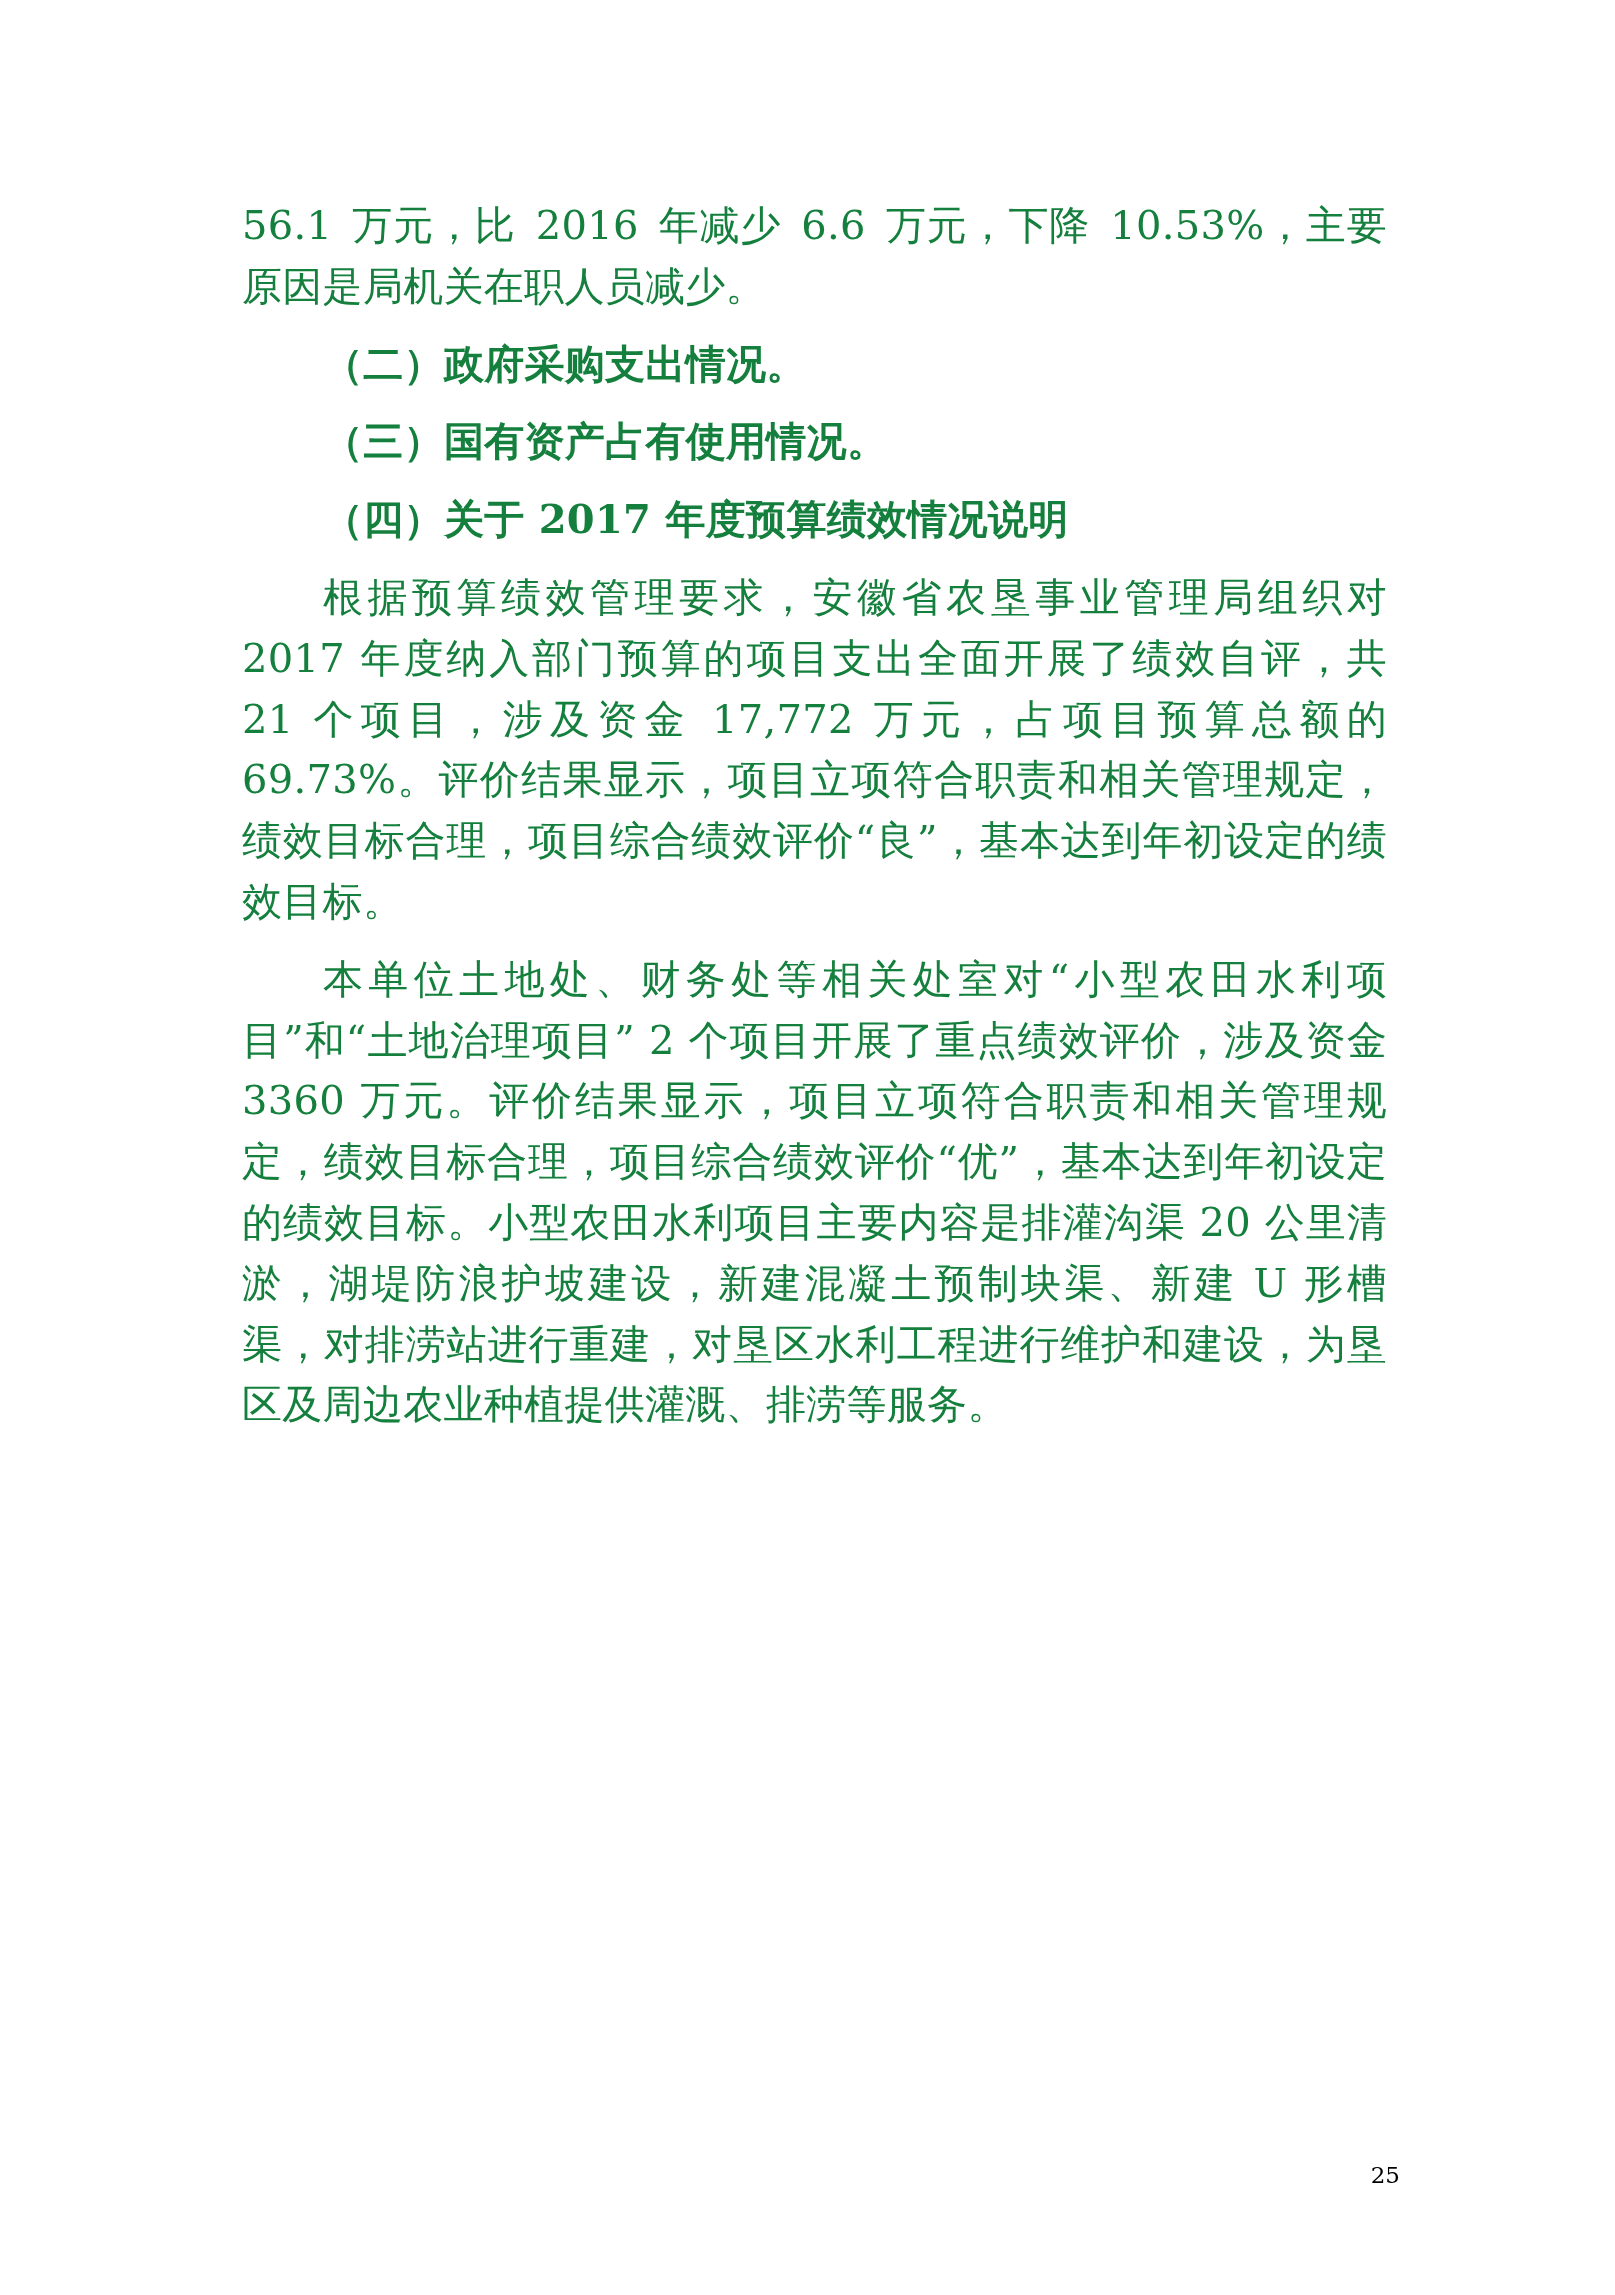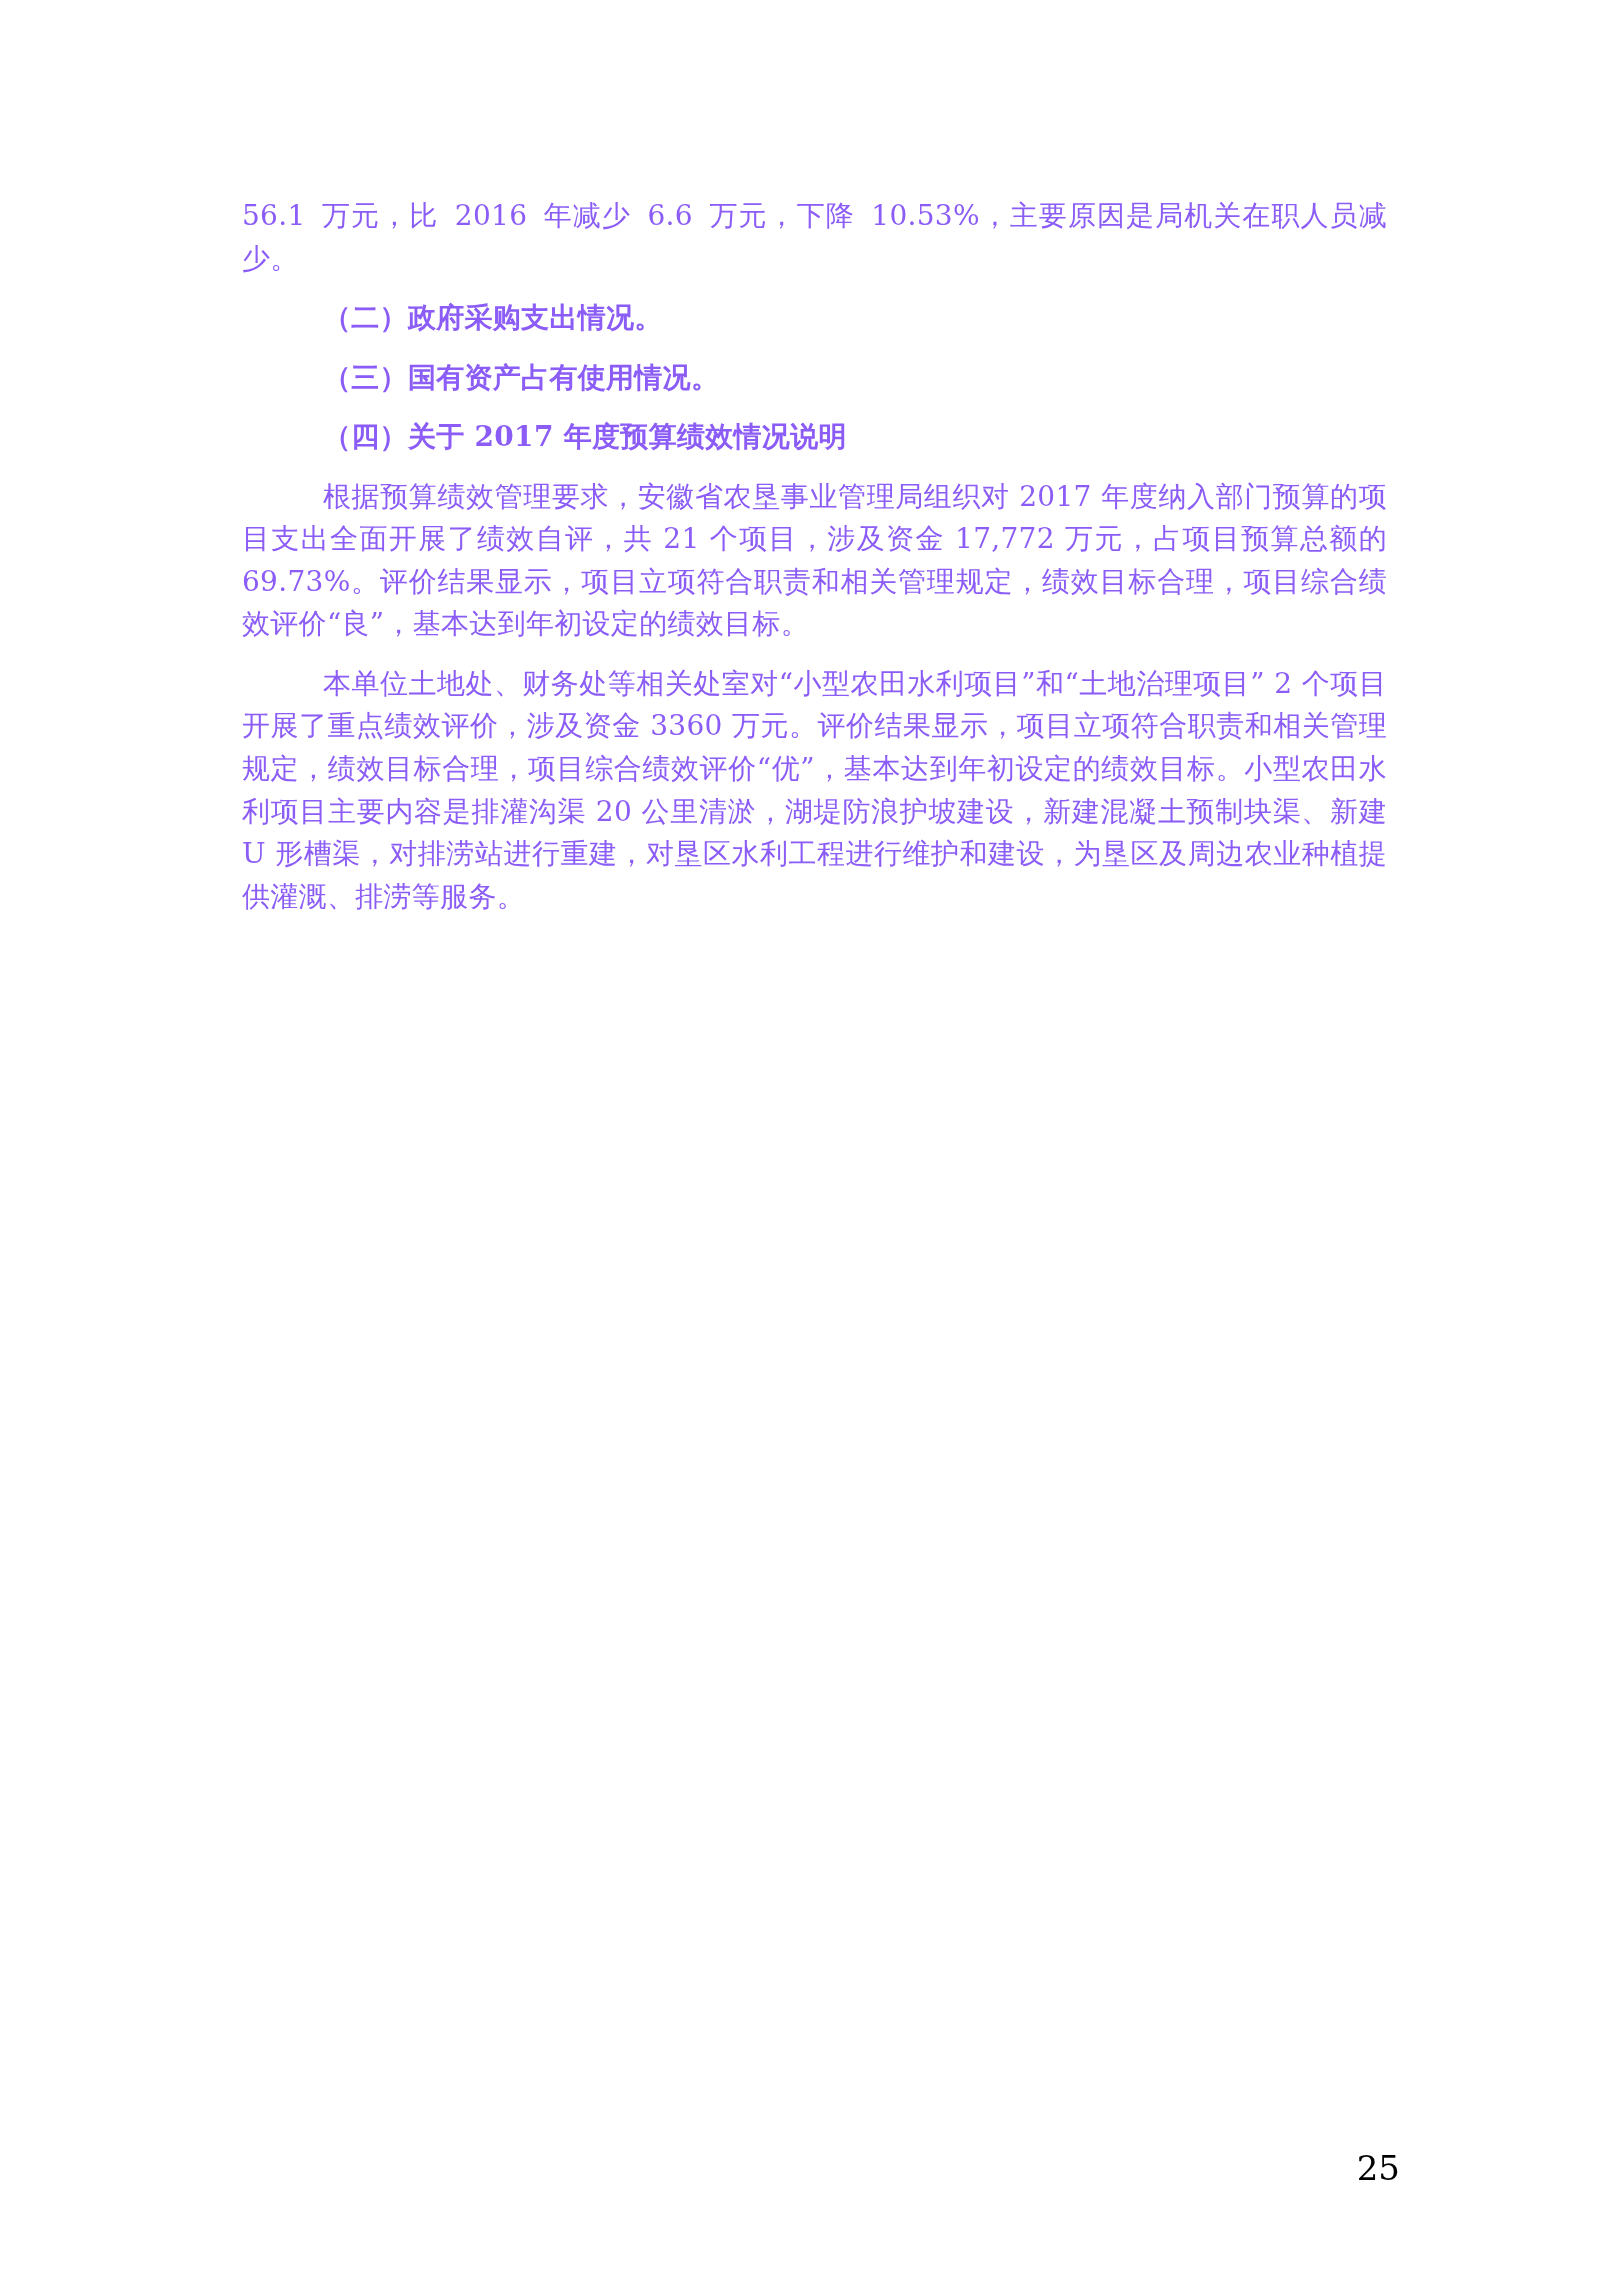--- a/index.html
+++ b/index.html
@@ -16,23 +16,23 @@
     overflow: hidden;
   }
   .content {
     position: absolute;
     left: 242px;
     top: 195px;
     width: 1145px;
   }
   .para {
     font-family: "DejaVu Serif", "Liberation Serif", serif;
-    font-size: 28px;
+    font-size: 40px;
     line-height: 1.52;
-    color: #8b5cf6;
+    color: #15803d;
     margin: 0 0 5.2px 0;
     text-align: justify;
     text-justify: inter-ideograph;
     letter-spacing: 0.3px;
   }
   .para.indent {
     text-indent: 81px;
   }
   .para.heading {
     font-weight: bold;
@@ -42,21 +42,21 @@
     margin-top: 17px;
   }
   .para.loose {
     word-spacing: 6.5px;
   }
   .page-number {
     position: absolute;
     right: 215px;
     bottom: 107px;
     font-family: "DejaVu Serif", "Liberation Serif", serif;
-    font-size: 34px;
+    font-size: 23px;
     color: #000000;
   }
 </style>
 </head>
 <body>
 
 <div class="page">
   <div class="content">
 
     <p class="para loose">56.1 万元，比 2016 年减少 6.6 万元，下降 10.53%，主要原因是局机关在职人员减少。</p>

